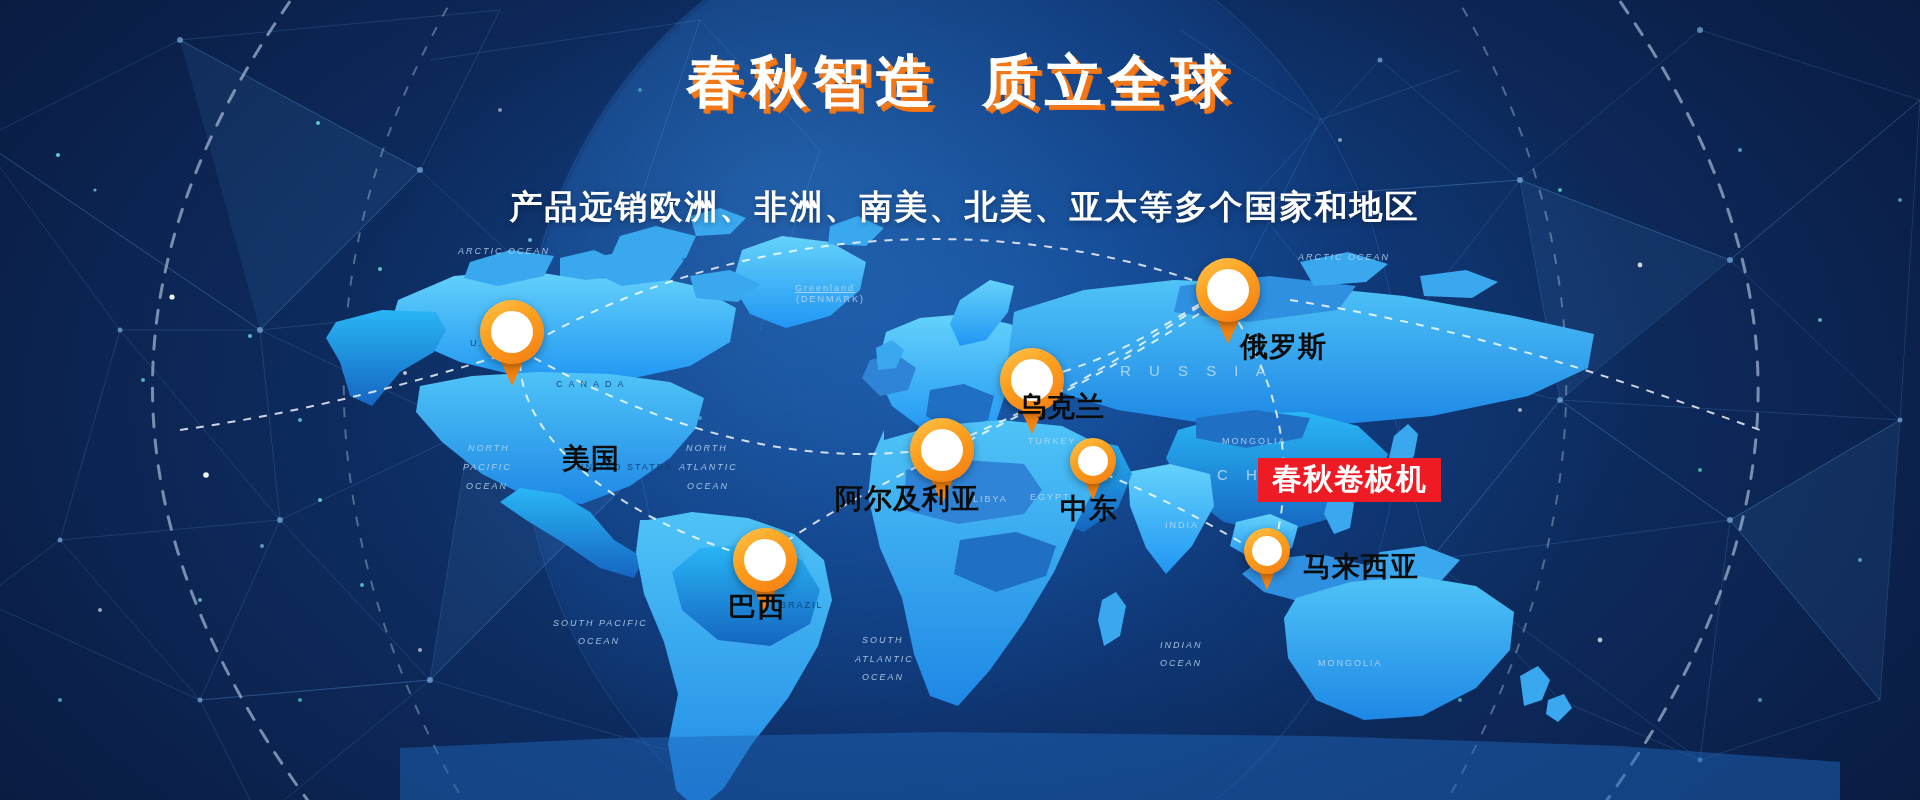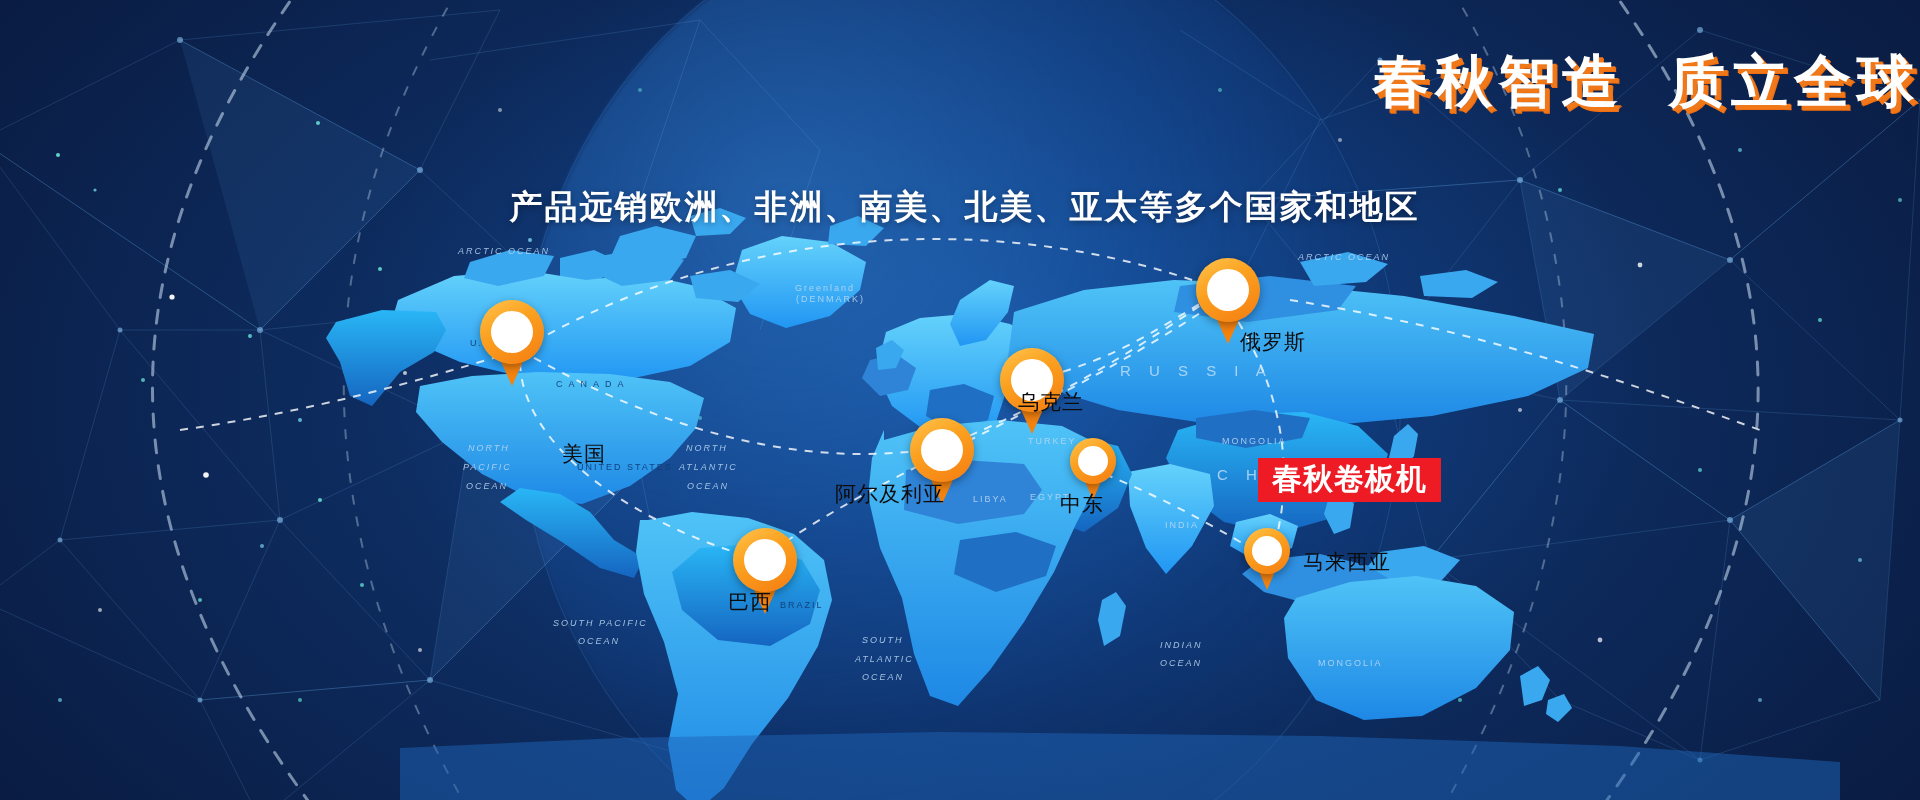--- a/index.html
+++ b/index.html
@@ -19,21 +19,21 @@
     filter:blur(2px);
   }
   .globe-edge{
     position:absolute;left:50%;top:50%;transform:translate(-50%,-50%);
     width:880px;height:980px;border-radius:50%;
     border:1px solid rgba(90,170,240,.18);
   }
   .netsvg,.dotsvg,.arcsvg,.mapsvg{position:absolute;left:0;top:0;width:1920px;height:800px;}
   
   .headline{
-    position:absolute;left:0;right:0;top:44px;text-align:right;
+    position:absolute;left:0;right:0;top:44px;text-align:center;
     font-size:57px;font-weight:bold;letter-spacing:6px;color:#ffffff;
     text-shadow:4px 4px 0 #f07818, 5px 5px 0 #ef6d10;
     white-space:pre;
   }
   .subline-en{
     position:absolute;left:0;right:0;top:147px;text-align:center;
     font-size:19px;color:#e8f1fb;letter-spacing:.9px;font-weight:400;
   }
   .subline-cn{
     position:absolute;left:0;right:0;top:185px;text-align:center;
@@ -55,21 +55,21 @@
   }
   .pin .dot{
     position:absolute;left:50%;top:32px;transform:translate(-50%,-50%);
     width:42px;height:42px;border-radius:50%;background:#ffffff;
   }
   .pin.small{width:46px;height:62px;}
   .pin.small .head{width:46px;height:46px;}
   .pin.small .tail{top:32px;border-left:13px solid transparent;border-right:13px solid transparent;border-top:30px solid #f4820f;}
   .pin.small .dot{top:23px;width:30px;height:30px;}
   .pinlabel{
-    position:absolute;font-size:21px;font-weight:normal;color:#0c0c0c;
+    position:absolute;font-size:28px;font-weight:bold;color:#0c0c0c;
     white-space:nowrap;letter-spacing:1px;
   }
   .badge{
     position:absolute;background:#ee1b24;color:#ffffff;
     font-size:30px;font-weight:bold;letter-spacing:1px;
     padding:6px 14px 8px 14px;white-space:nowrap;line-height:1;
   }
   
   .mlabel{position:absolute;color:#bcd8f2;font-size:9px;letter-spacing:2px;white-space:nowrap;opacity:.85;}
   .mlabel.dark{color:#123a72;opacity:.9;}
@@ -268,21 +268,21 @@
       <path d="M1290 300 C 1480 330, 1620 380, 1760 430"></path>
     </g>
   </svg>
 
   <div class="headline">春秋智造  质立全球</div>
   <div class="subline-cn">产品远销欧洲、非洲、南美、北美、亚太等多个国家和地区</div>
 
   <div class="layer" id="map-label-layer">
       <div class="mlabel italic" style="left: 458px; top: 246px;">ARCTIC OCEAN</div>
       <div class="mlabel italic" style="left: 1298px; top: 252px;">ARCTIC OCEAN</div>
-      <div class="mlabel" style="left: 795px; top: 283px;">Greenland</div>
+      <div class="mlabel" style="left: 795px; top: 283px; text-decoration: underline;">Greenland</div>
       <div class="mlabel" style="left: 796px; top: 294px;">(DENMARK)</div>
       <div class="mlabel dark" style="left: 470px; top: 338px;">U.S.</div>
       <div class="mlabel dark" style="left: 556px; top: 379px;">C A N A D A</div>
       <div class="mlabel dark" style="left: 577px; top: 462px;">UNITED STATES</div>
       <div class="mlabel italic" style="left: 468px; top: 443px;">NORTH</div>
       <div class="mlabel italic" style="left: 463px; top: 462px;">PACIFIC</div>
       <div class="mlabel italic" style="left: 466px; top: 481px;">OCEAN</div>
       <div class="mlabel italic" style="left: 686px; top: 443px;">NORTH</div>
       <div class="mlabel italic" style="left: 679px; top: 462px;">ATLANTIC</div>
       <div class="mlabel italic" style="left: 687px; top: 481px;">OCEAN</div>

